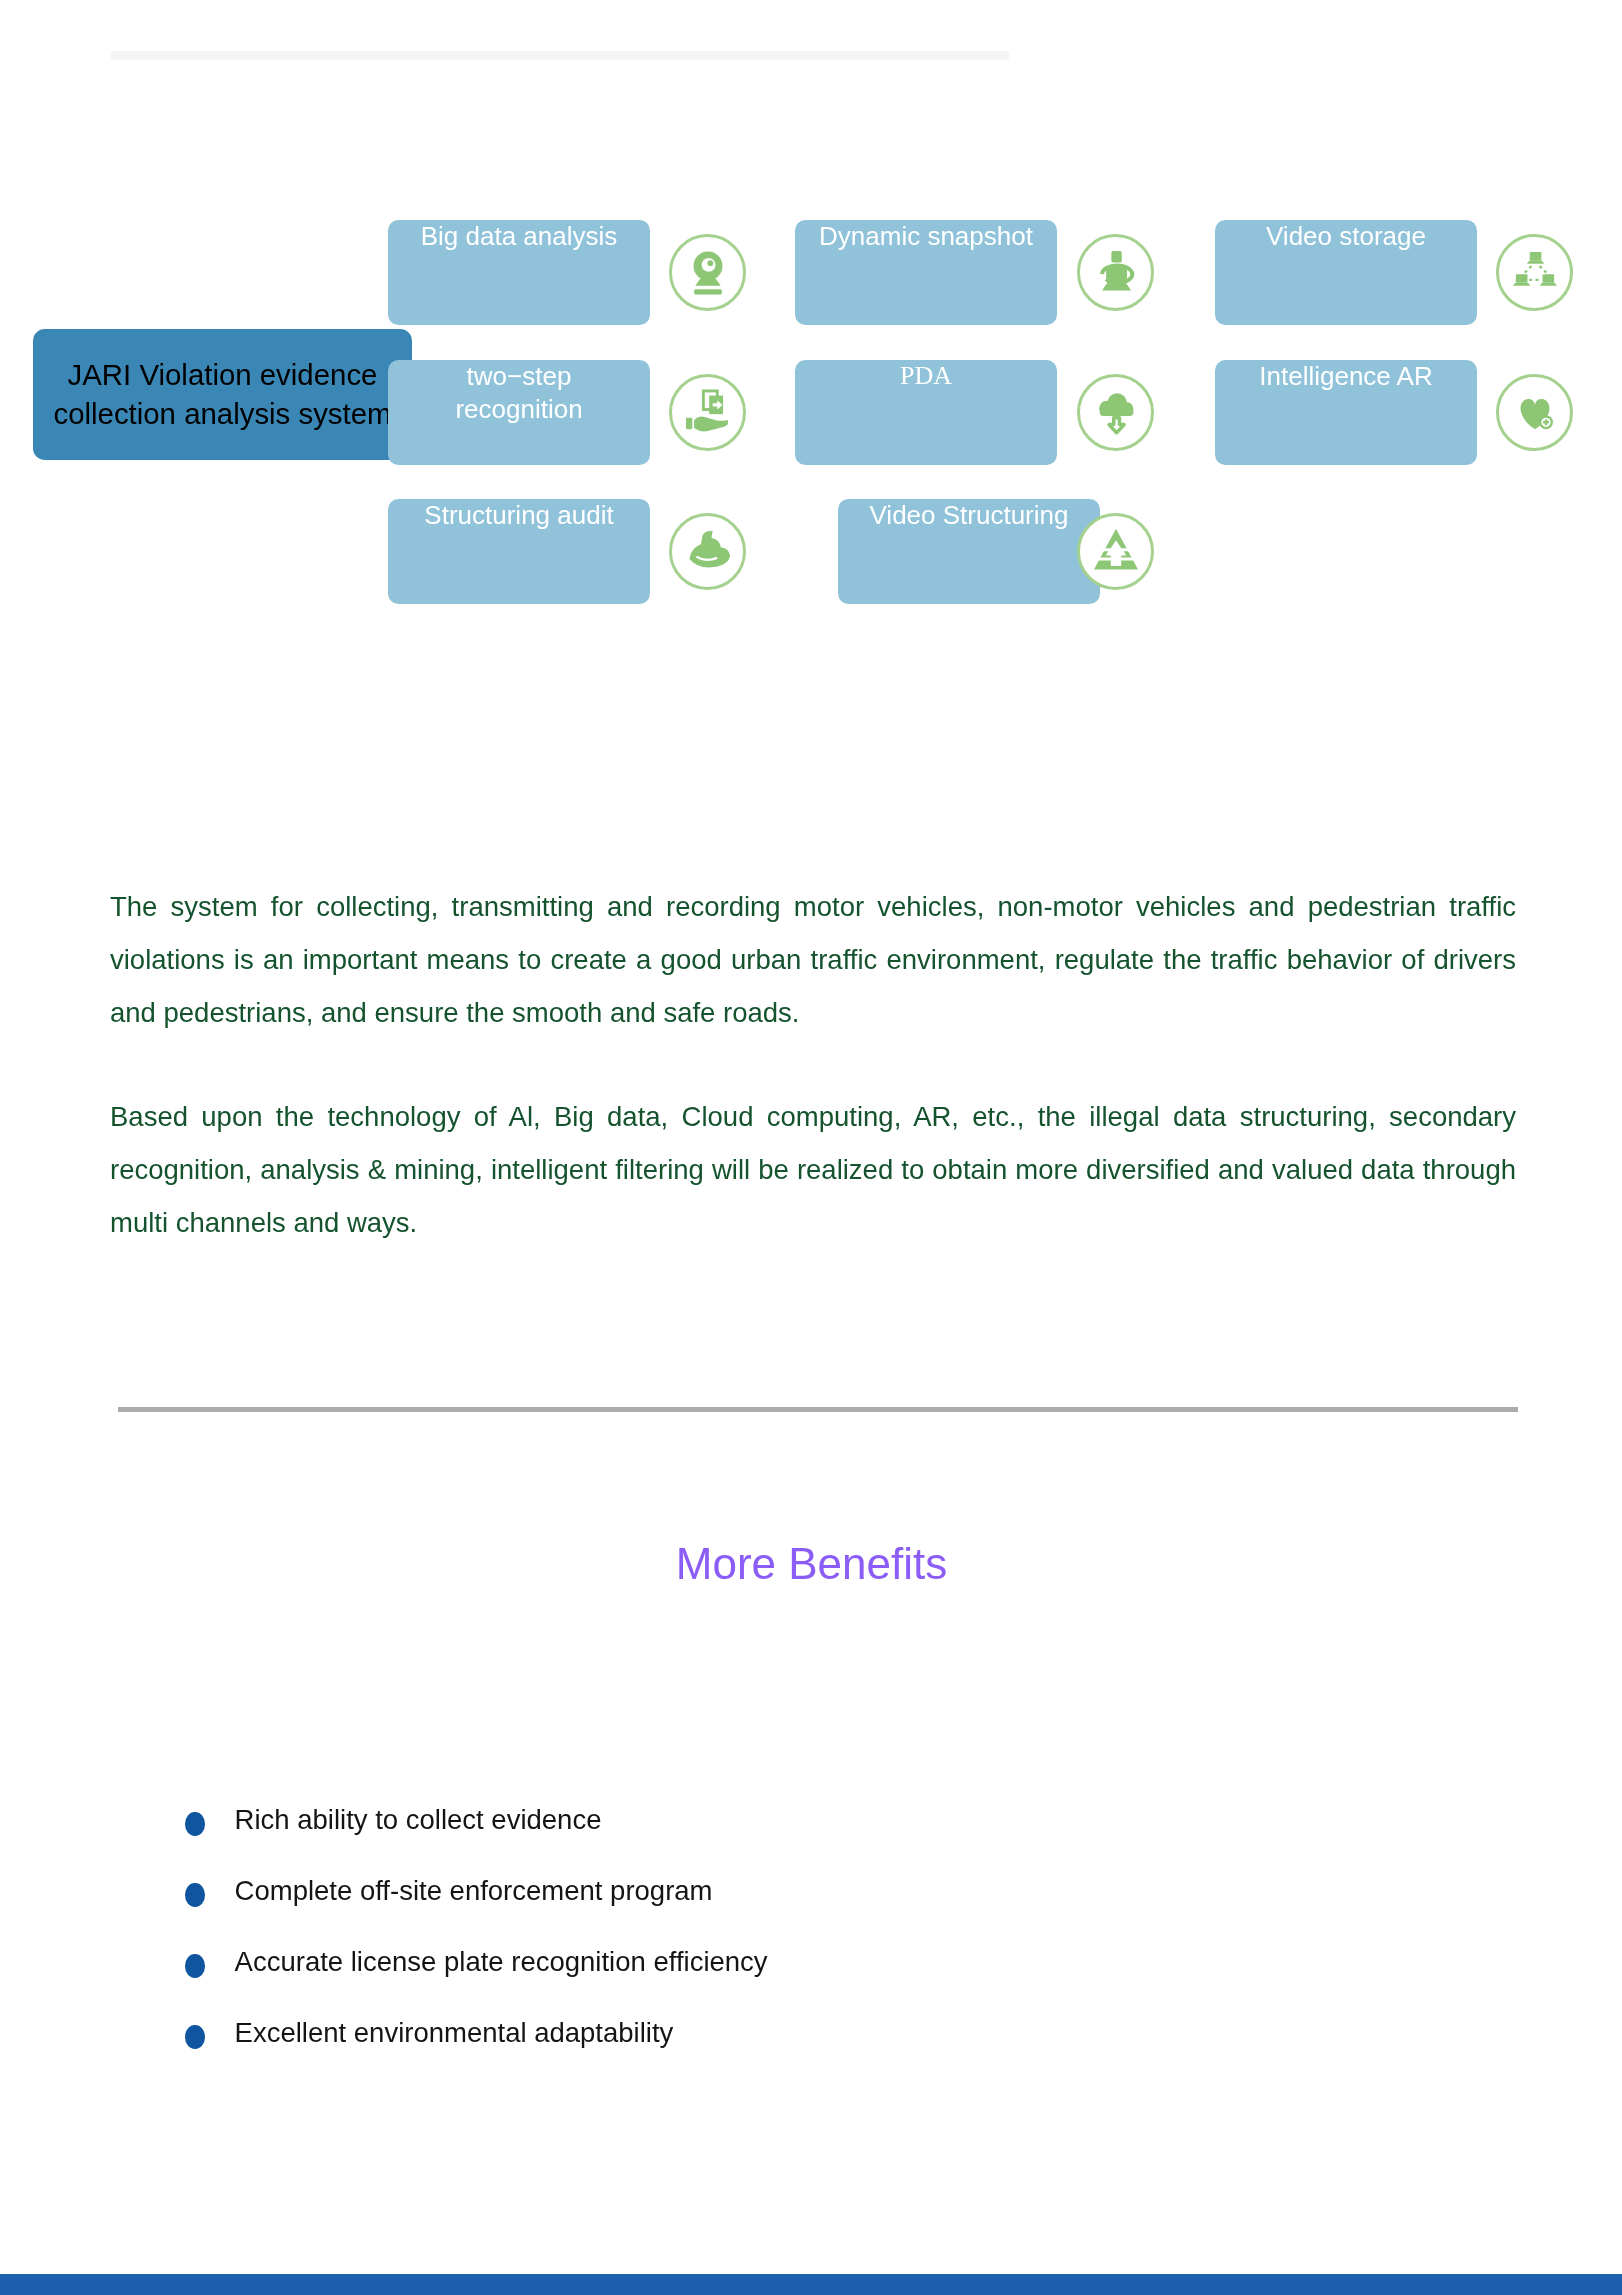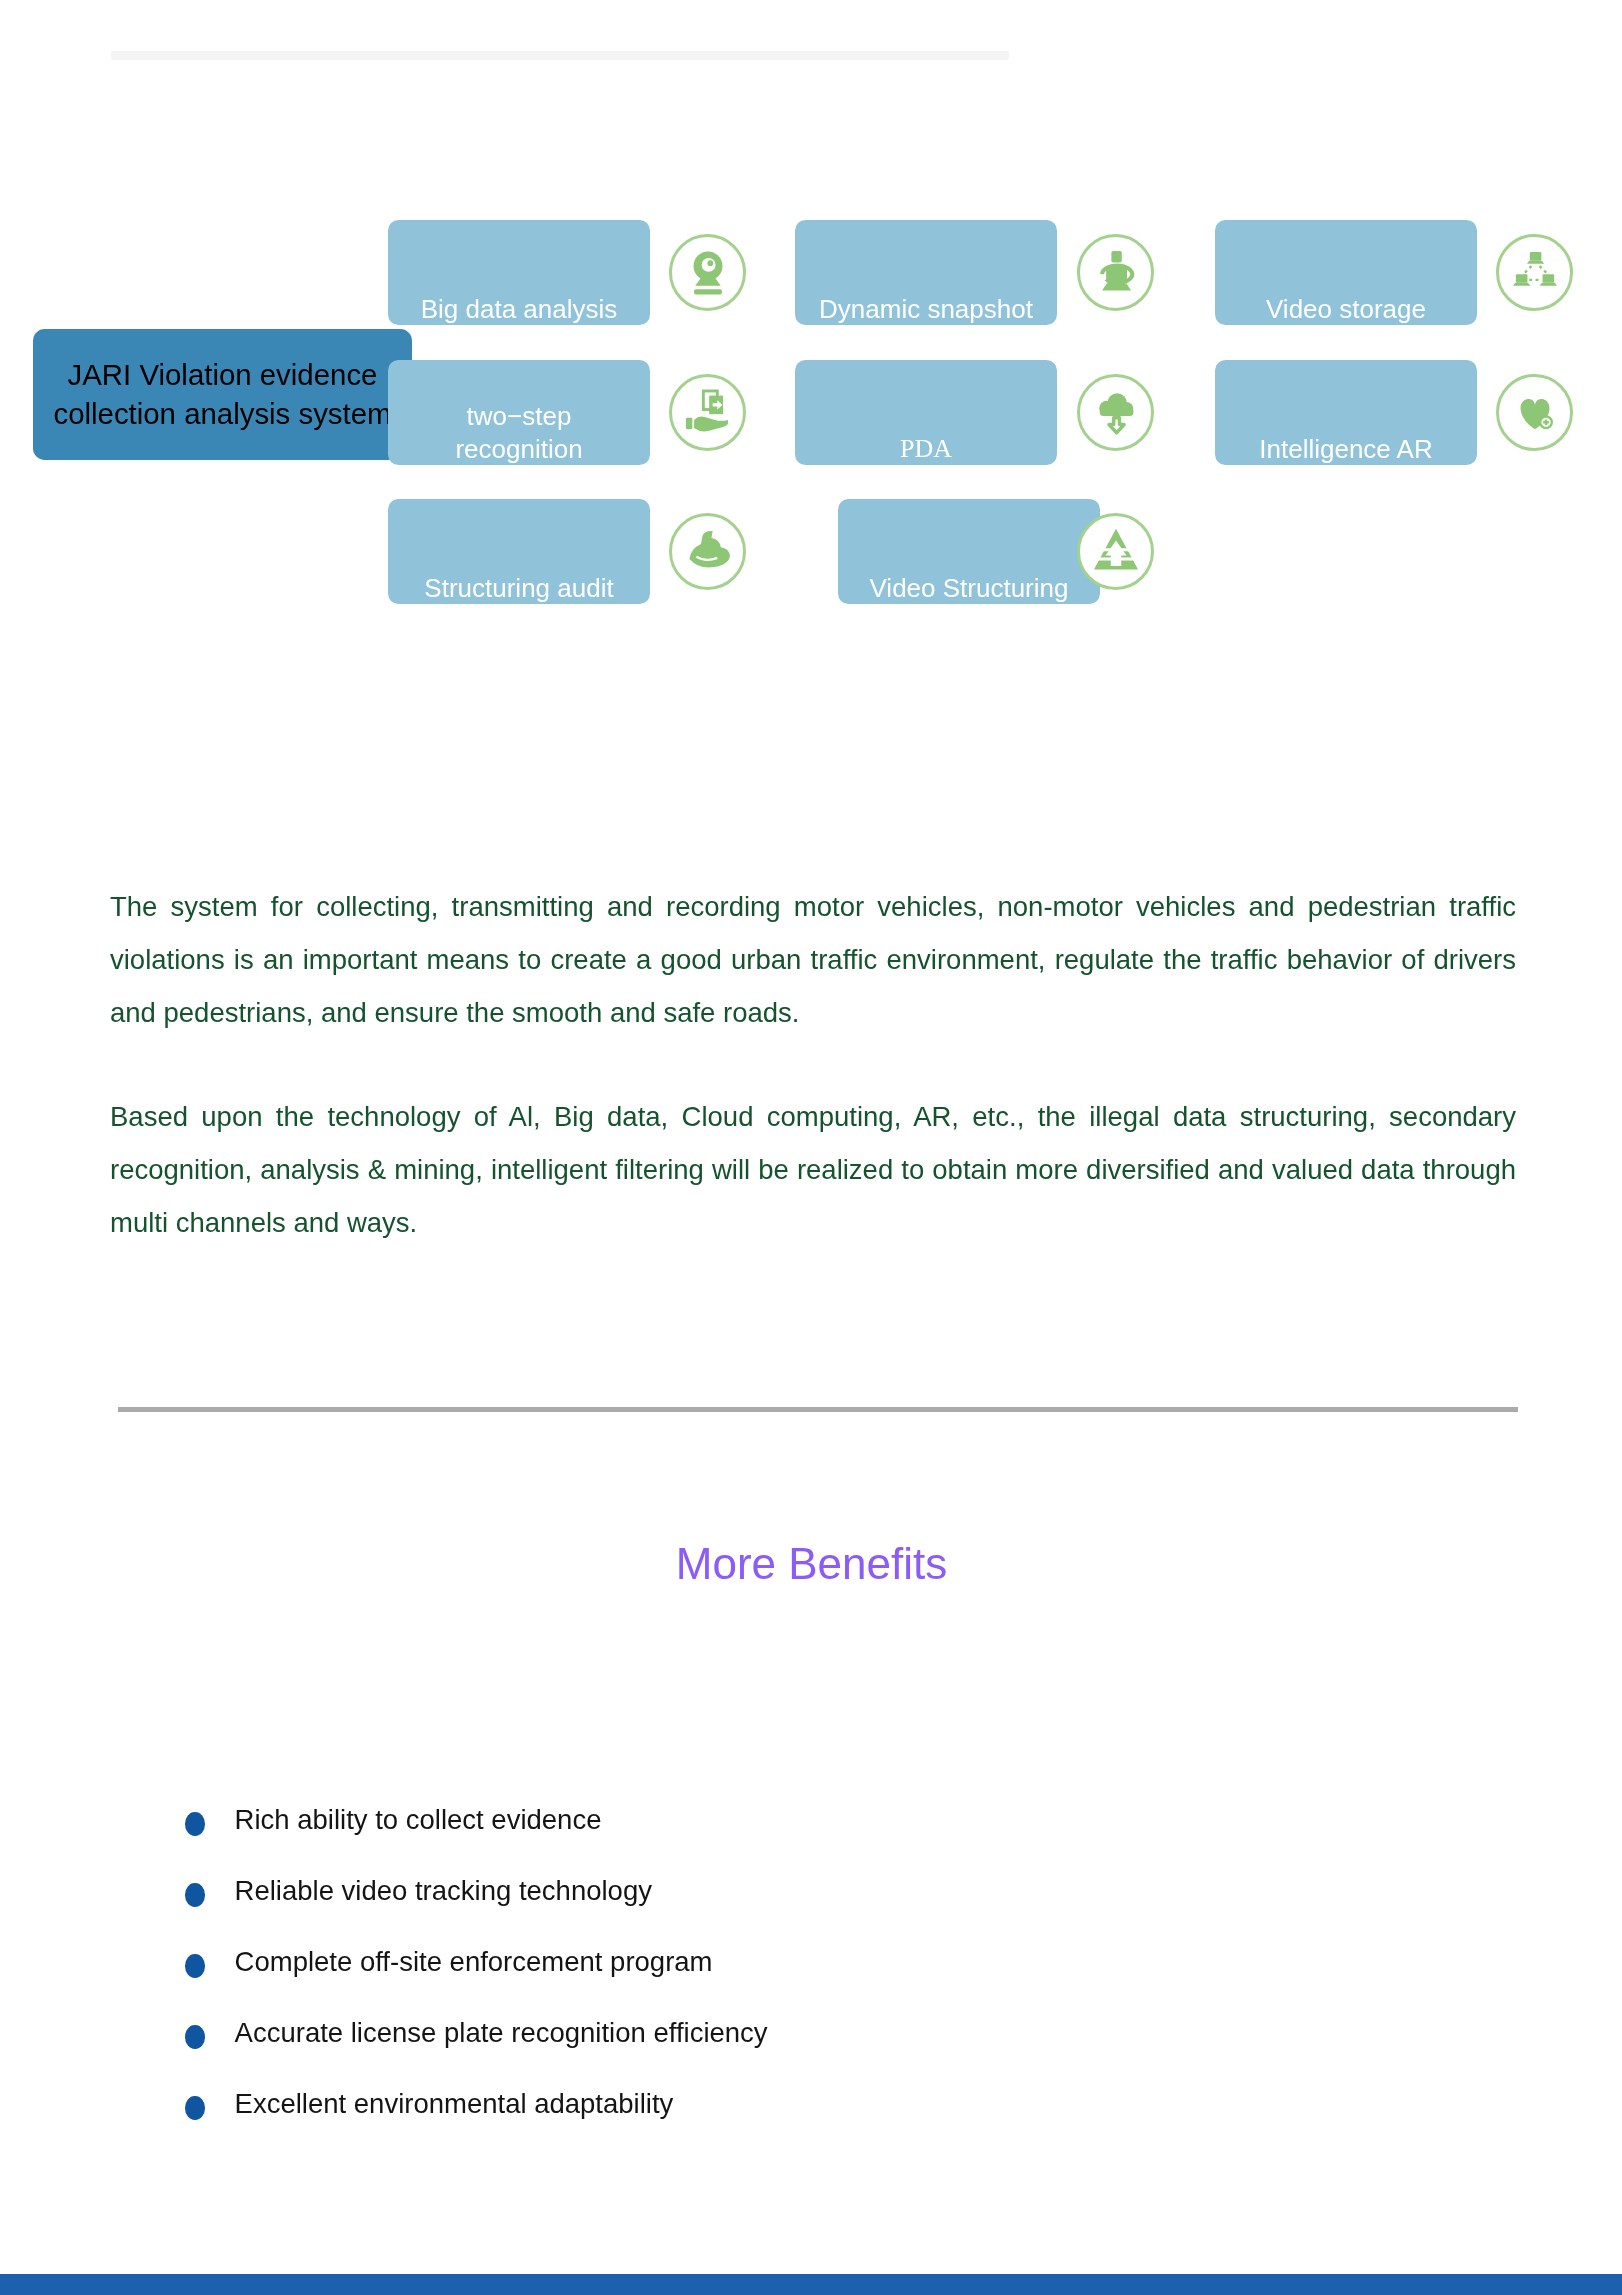--- a/index.html
+++ b/index.html
@@ -14,21 +14,21 @@
   }
   
   .root-box{
     position:absolute;left:33px;top:329px;width:379px;height:131px;
     background:#3a86b5;border-radius:11.8px;color:#000000;
     display:flex;align-items:center;justify-content:center;text-align:center;
     font-size:29.4px;line-height:1.32;padding:0 9.2px;box-sizing:border-box;
   }
   .node-box{
     position:absolute;width:262px;height:105px;background:#90c3da;border-radius:10.5px;
-    color:#ffffff;display:flex;align-items:flex-end;justify-content:center;text-align:center;
+    color:#ffffff;display:flex;align-items:flex-start;justify-content:center;text-align:center;
     font-size:26px;line-height:1.25;padding:0 15.7px;box-sizing:border-box;
   }
   .icon-circle{
     position:absolute;width:77px;height:77px;border:3.3px solid #a4d18e;border-radius:50%;
     background:#ffffff;display:flex;align-items:center;justify-content:center;box-sizing:border-box;
   }
   .icon-circle svg{width:58px;height:58px;}
   .g-fill{fill:#8dc675;}
   .g-stroke{stroke:#8dc675;fill:none;}
   
@@ -178,24 +178,20 @@
 
 <h2 class="benefits-heading">More Benefits</h2>
 
 <div class="benefit-list">
   <div class="benefit-item">
     <span class="bullet-dot"></span>
     <span class="benefit-label">Rich ability to collect evidence</span>
   </div>
   <div class="benefit-item">
     <span class="bullet-dot"></span>
-    <span class="benefit-label">Reliable video tracking technology</span>
-  </div>
-  <div class="benefit-item">
-    <span class="bullet-dot"></span>
     <span class="benefit-label">Complete off-site enforcement program</span>
   </div>
   <div class="benefit-item">
     <span class="bullet-dot"></span>
     <span class="benefit-label">Accurate license plate recognition efficiency</span>
   </div>
   <div class="benefit-item">
     <span class="bullet-dot"></span>
     <span class="benefit-label">Excellent environmental adaptability</span>
   </div>

